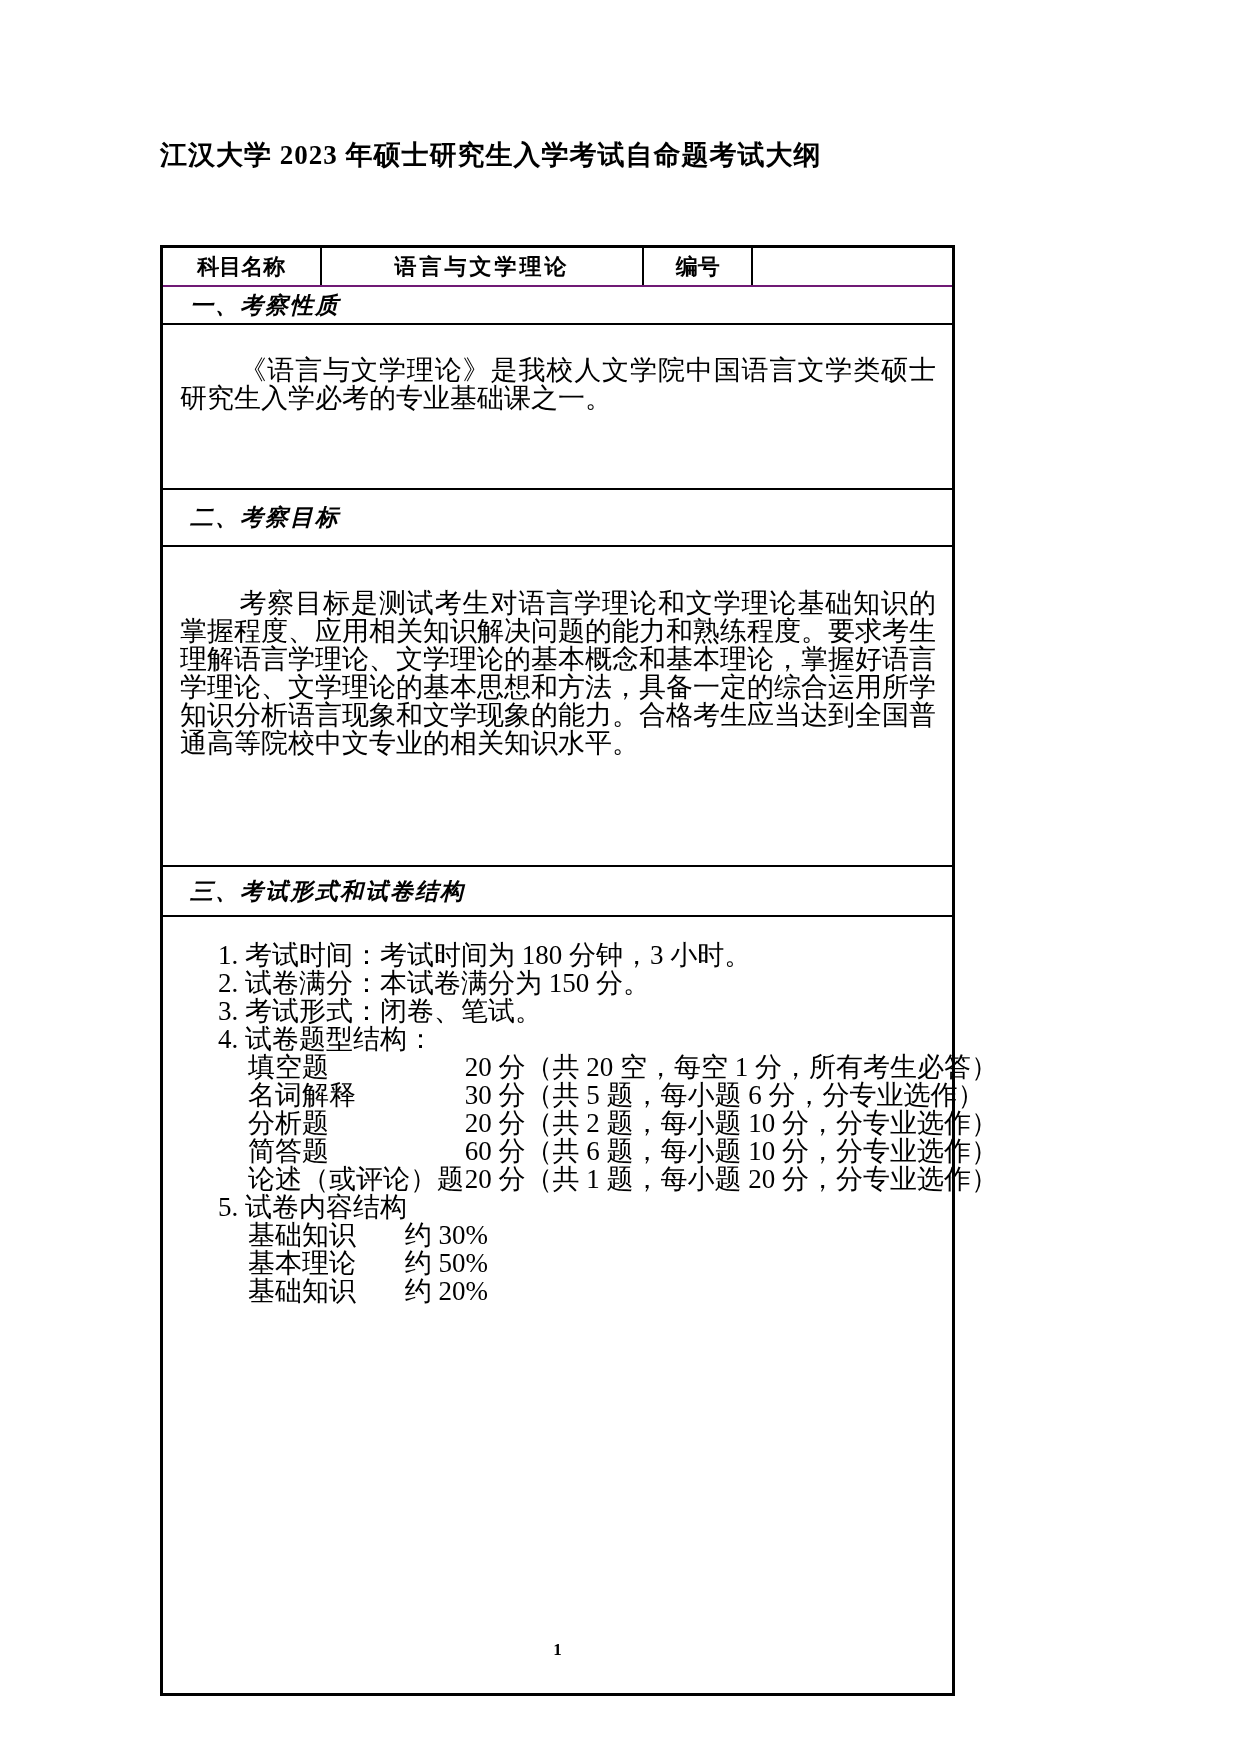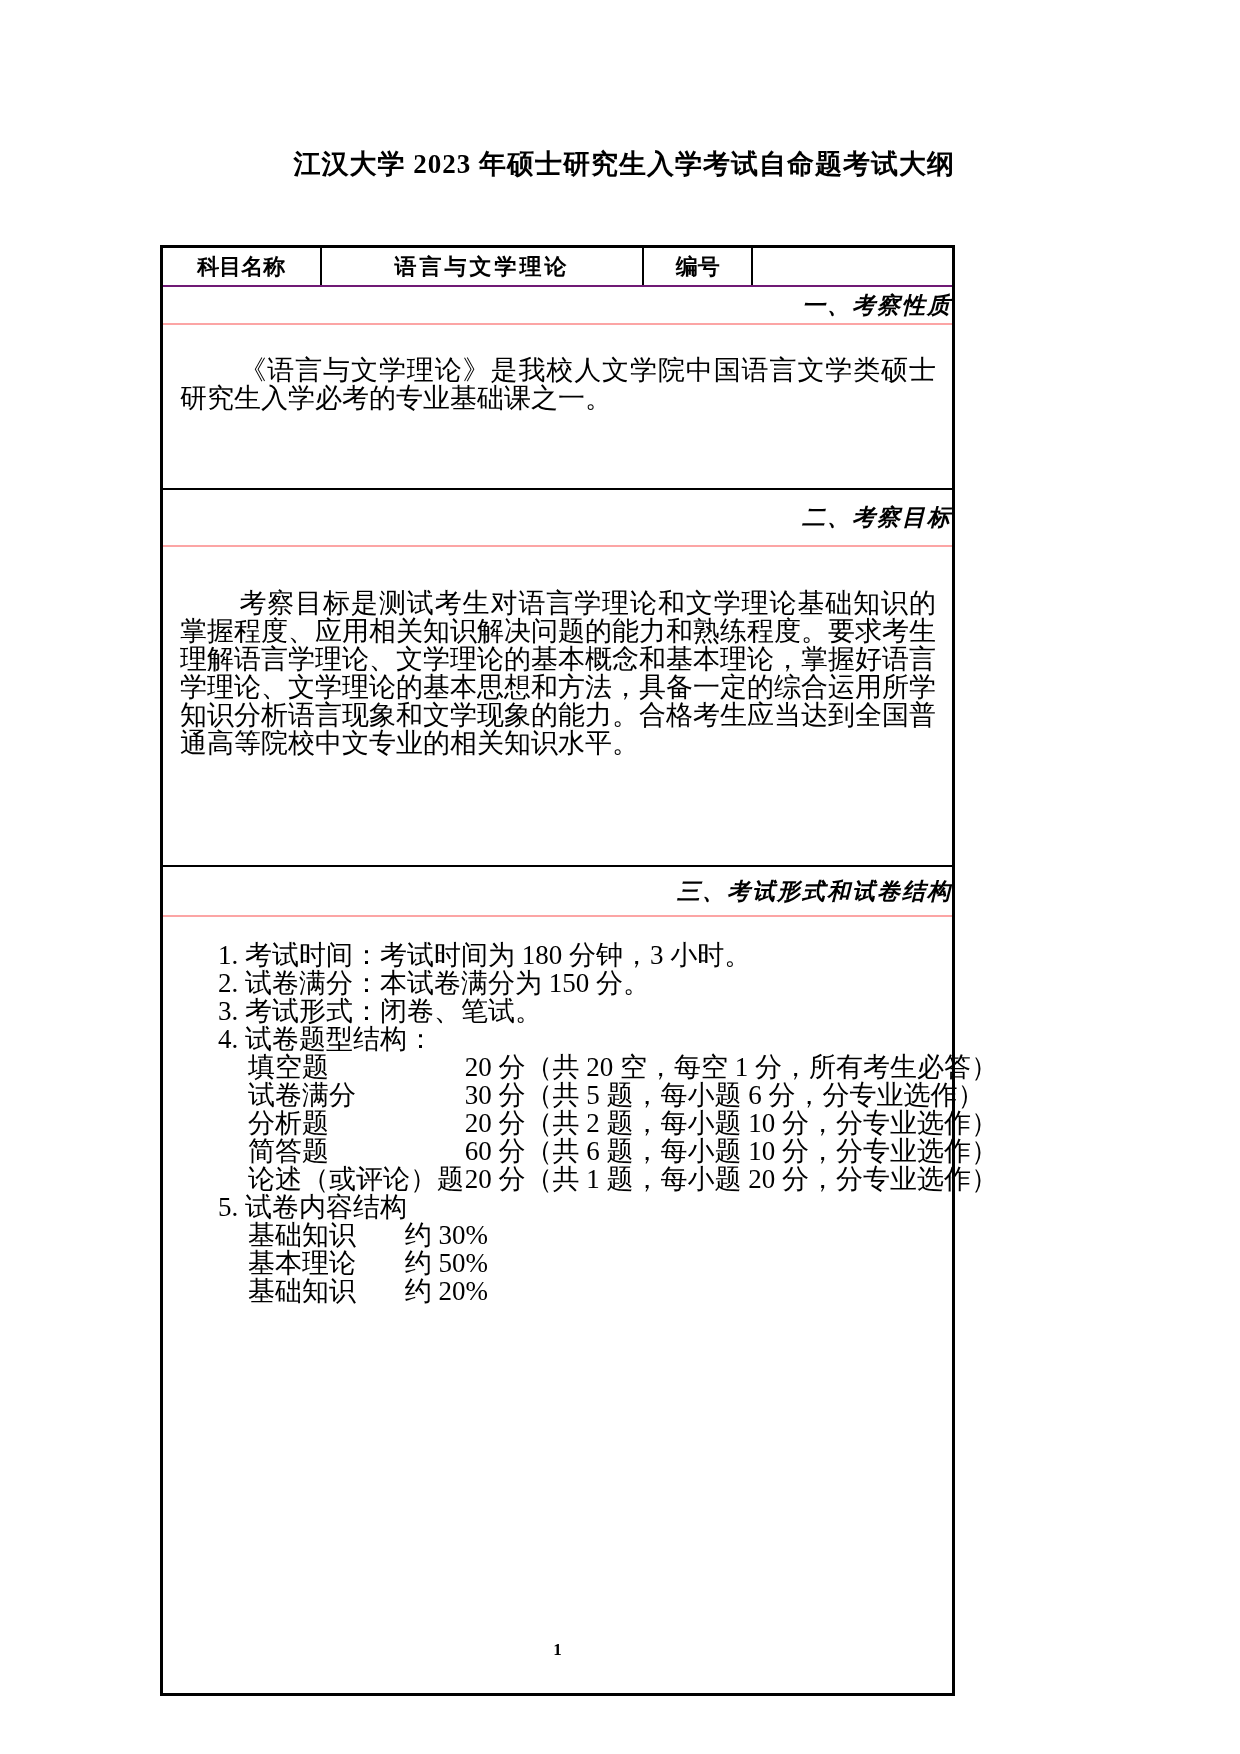--- a/index.html
+++ b/index.html
@@ -8,22 +8,22 @@
     position:relative;
     width:1240px; height:1754px;
     background:#ffffff;
     font-family:"Liberation Serif", serif;
     color:#000;
     margin:0 auto;
     overflow:hidden;
   }
   .title {
     position:absolute;
-    top:146px; left:160px; width:795px;
-    text-align:right;
+    top:137px; left:160px; width:795px;
+    text-align:left;
     font-size:27px;
     font-weight:bold;
     letter-spacing:1px;
   }
   .doc-table {
     position:absolute;
     left:160px; top:245px; width:795px;
     border:3px solid #000;
   }
   .row { width:100%; }
@@ -37,27 +37,26 @@
     font-weight:bold;
     font-size:22px;
     height:100%;
   }
   .cell.c1 { width:20.1%; border-right:2px solid #000; }
   .cell.c2 { width:40.9%; border-right:2px solid #000; letter-spacing:3px; }
   .cell.c3 { width:13.8%; border-right:2px solid #000; }
   .cell.c4 { flex:1; letter-spacing:2px; }
   .section-heading {
     display:flex; align-items:center;
-    border-bottom:2px solid #fca5a5;
+    border-bottom:2px solid #000000;
     font-weight:bold;
     font-style:italic;
     font-size:23px;
-    padding-left:13px;
+    padding-left:27px;
     letter-spacing:2px;
-    justify-content:flex-end;
   }
   .sh1 { height:38px; }
   .sh2 { height:57px; }
   .sh3 { height:50px; }
   .section-body {
     border-bottom:2px solid #000;
     font-size:27px;
     line-height:28px;
   }
   .section-body.last { border-bottom:none; }
@@ -119,21 +118,21 @@
       <div class="num-item">1. 考试时间：考试时间为 180 分钟，3 小时。</div>
       <div class="num-item">2. 试卷满分：本试卷满分为 150 分。</div>
       <div class="num-item">3. 考试形式：闭卷、笔试。</div>
       <div class="num-item">4. 试卷题型结构：</div>
 
       <div class="qrow">
         <span class="qname">填空题</span>
         <span class="qdetail">20 分（共 20 空，每空 1 分，所有考生必答）</span>
       </div>
       <div class="qrow">
-        <span class="qname">试卷满分</span>
+        <span class="qname">名词解释</span>
         <span class="qdetail">30 分（共 5 题，每小题 6 分，分专业选作）</span>
       </div>
       <div class="qrow">
         <span class="qname">分析题</span>
         <span class="qdetail">20 分（共 2 题，每小题 10 分，分专业选作）</span>
       </div>
       <div class="qrow">
         <span class="qname">简答题</span>
         <span class="qdetail">60 分（共 6 题，每小题 10 分，分专业选作）</span>
       </div>

